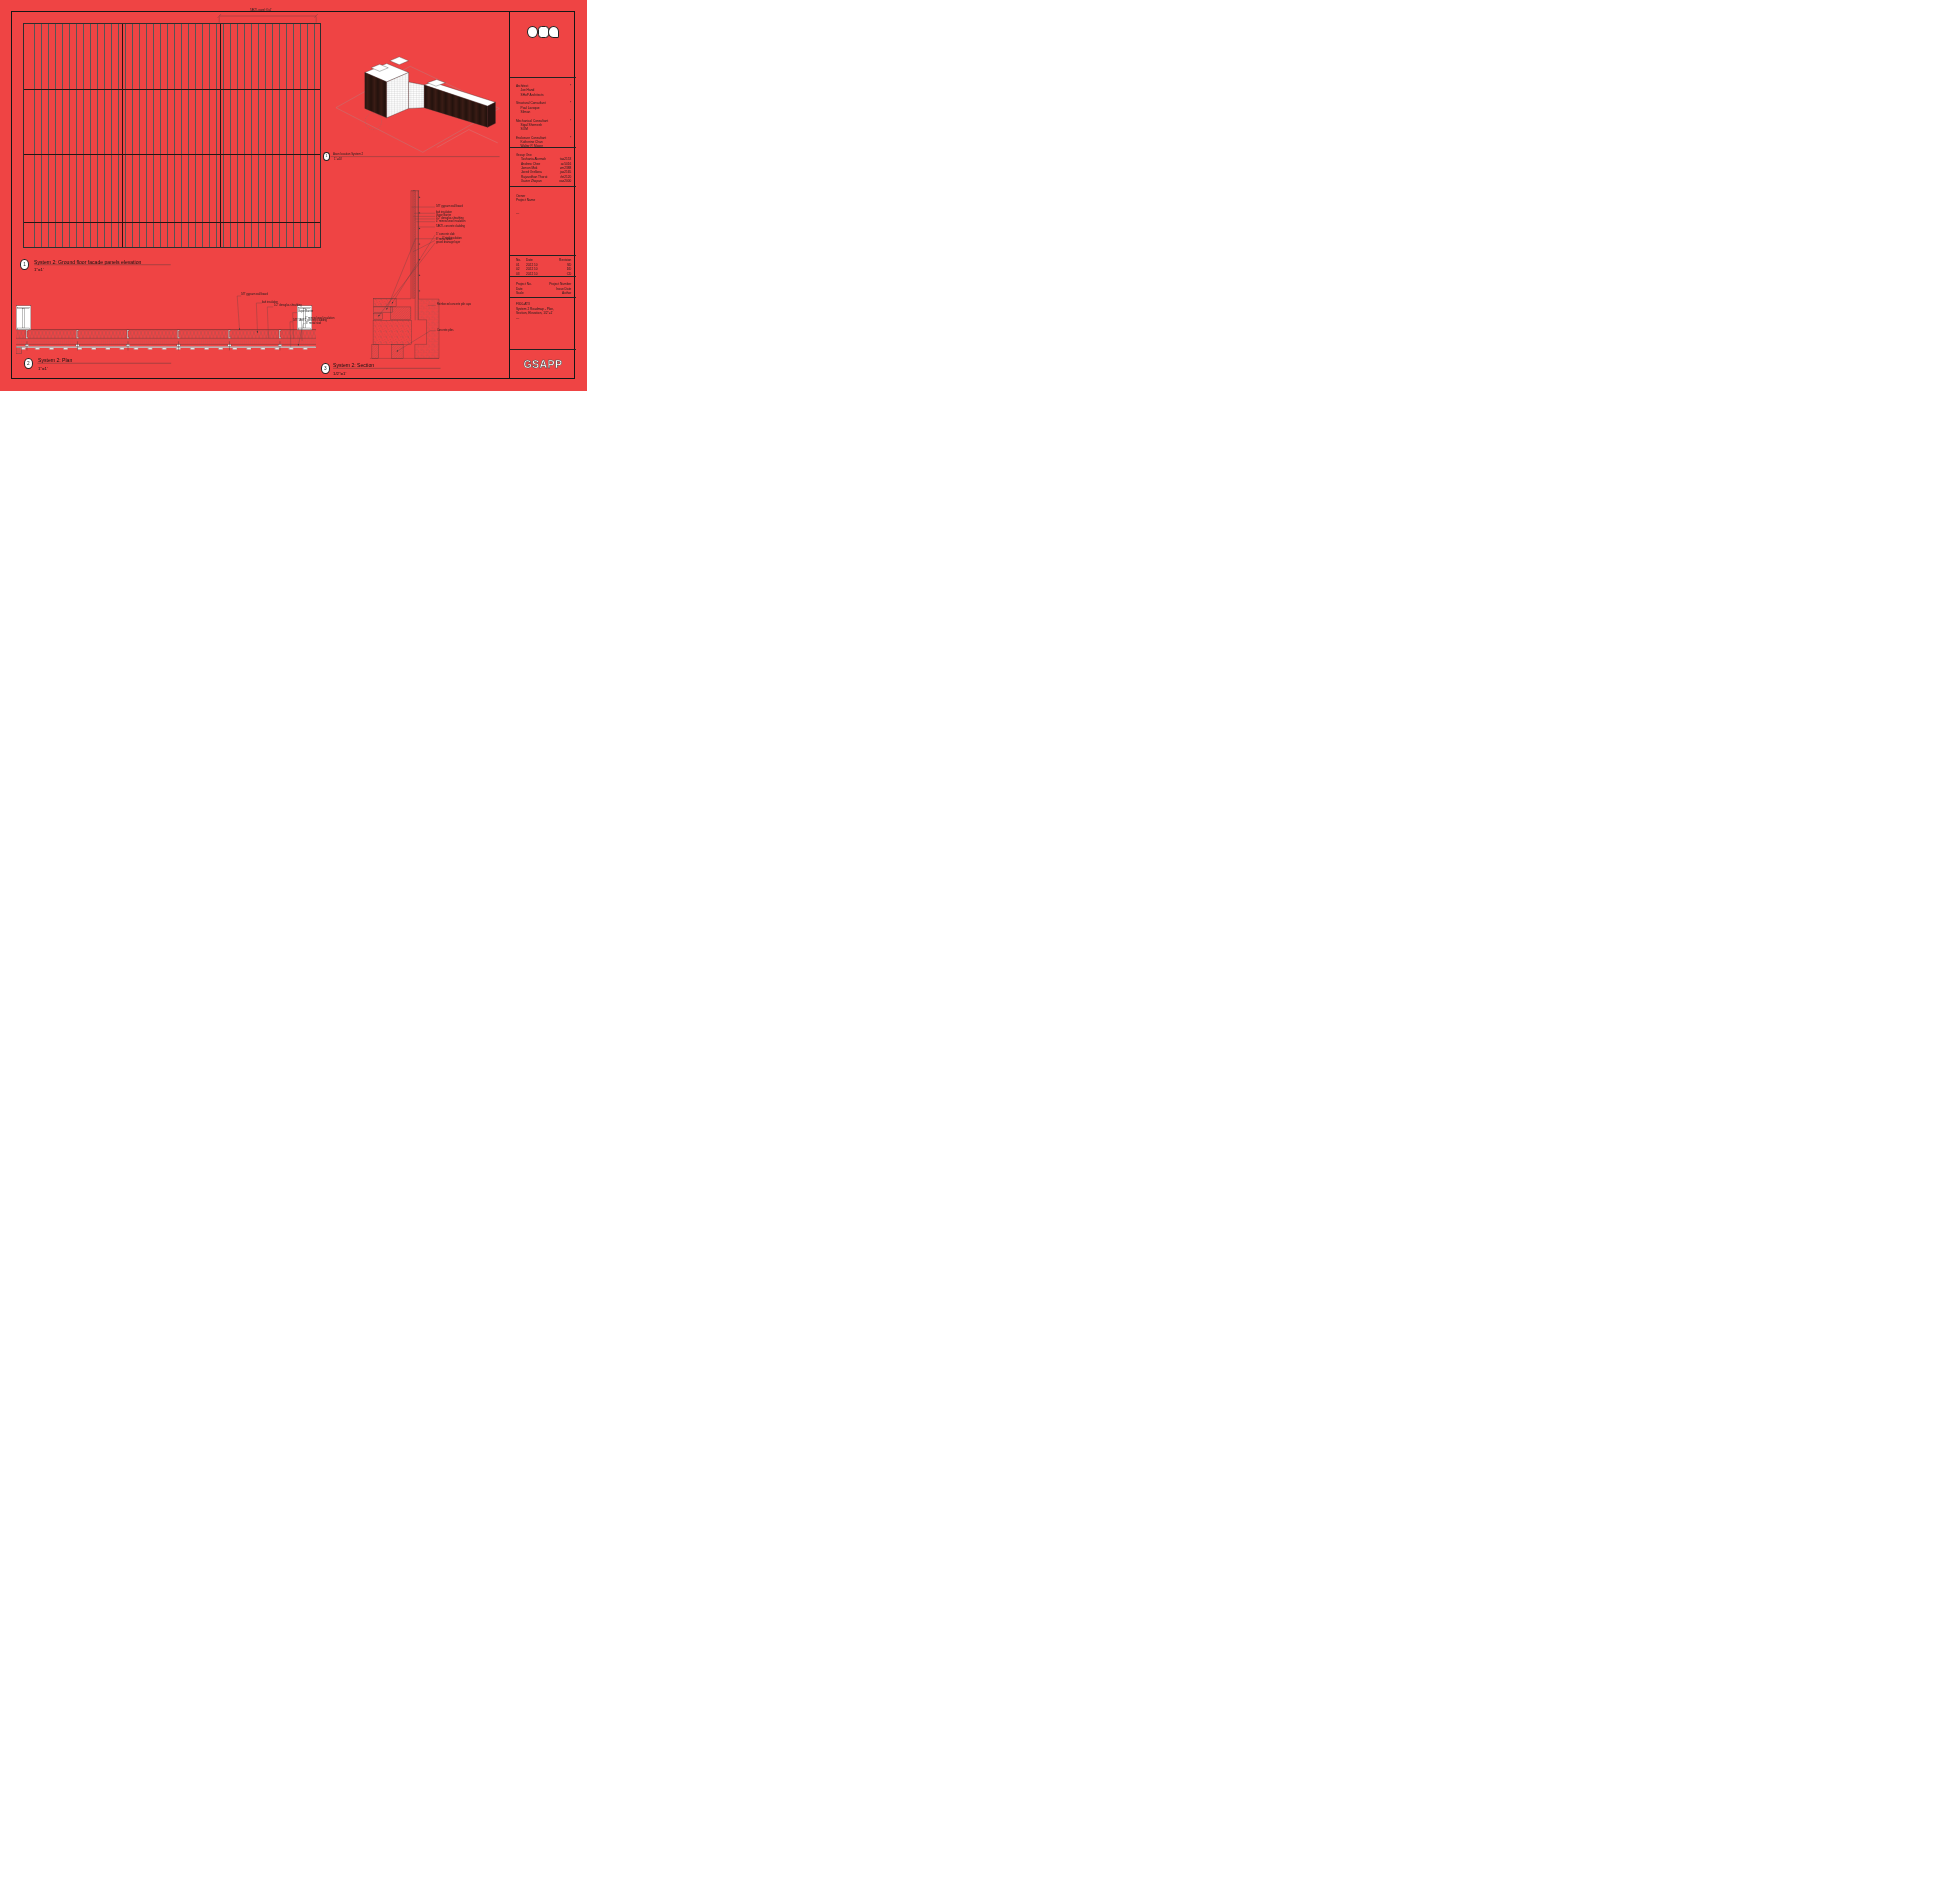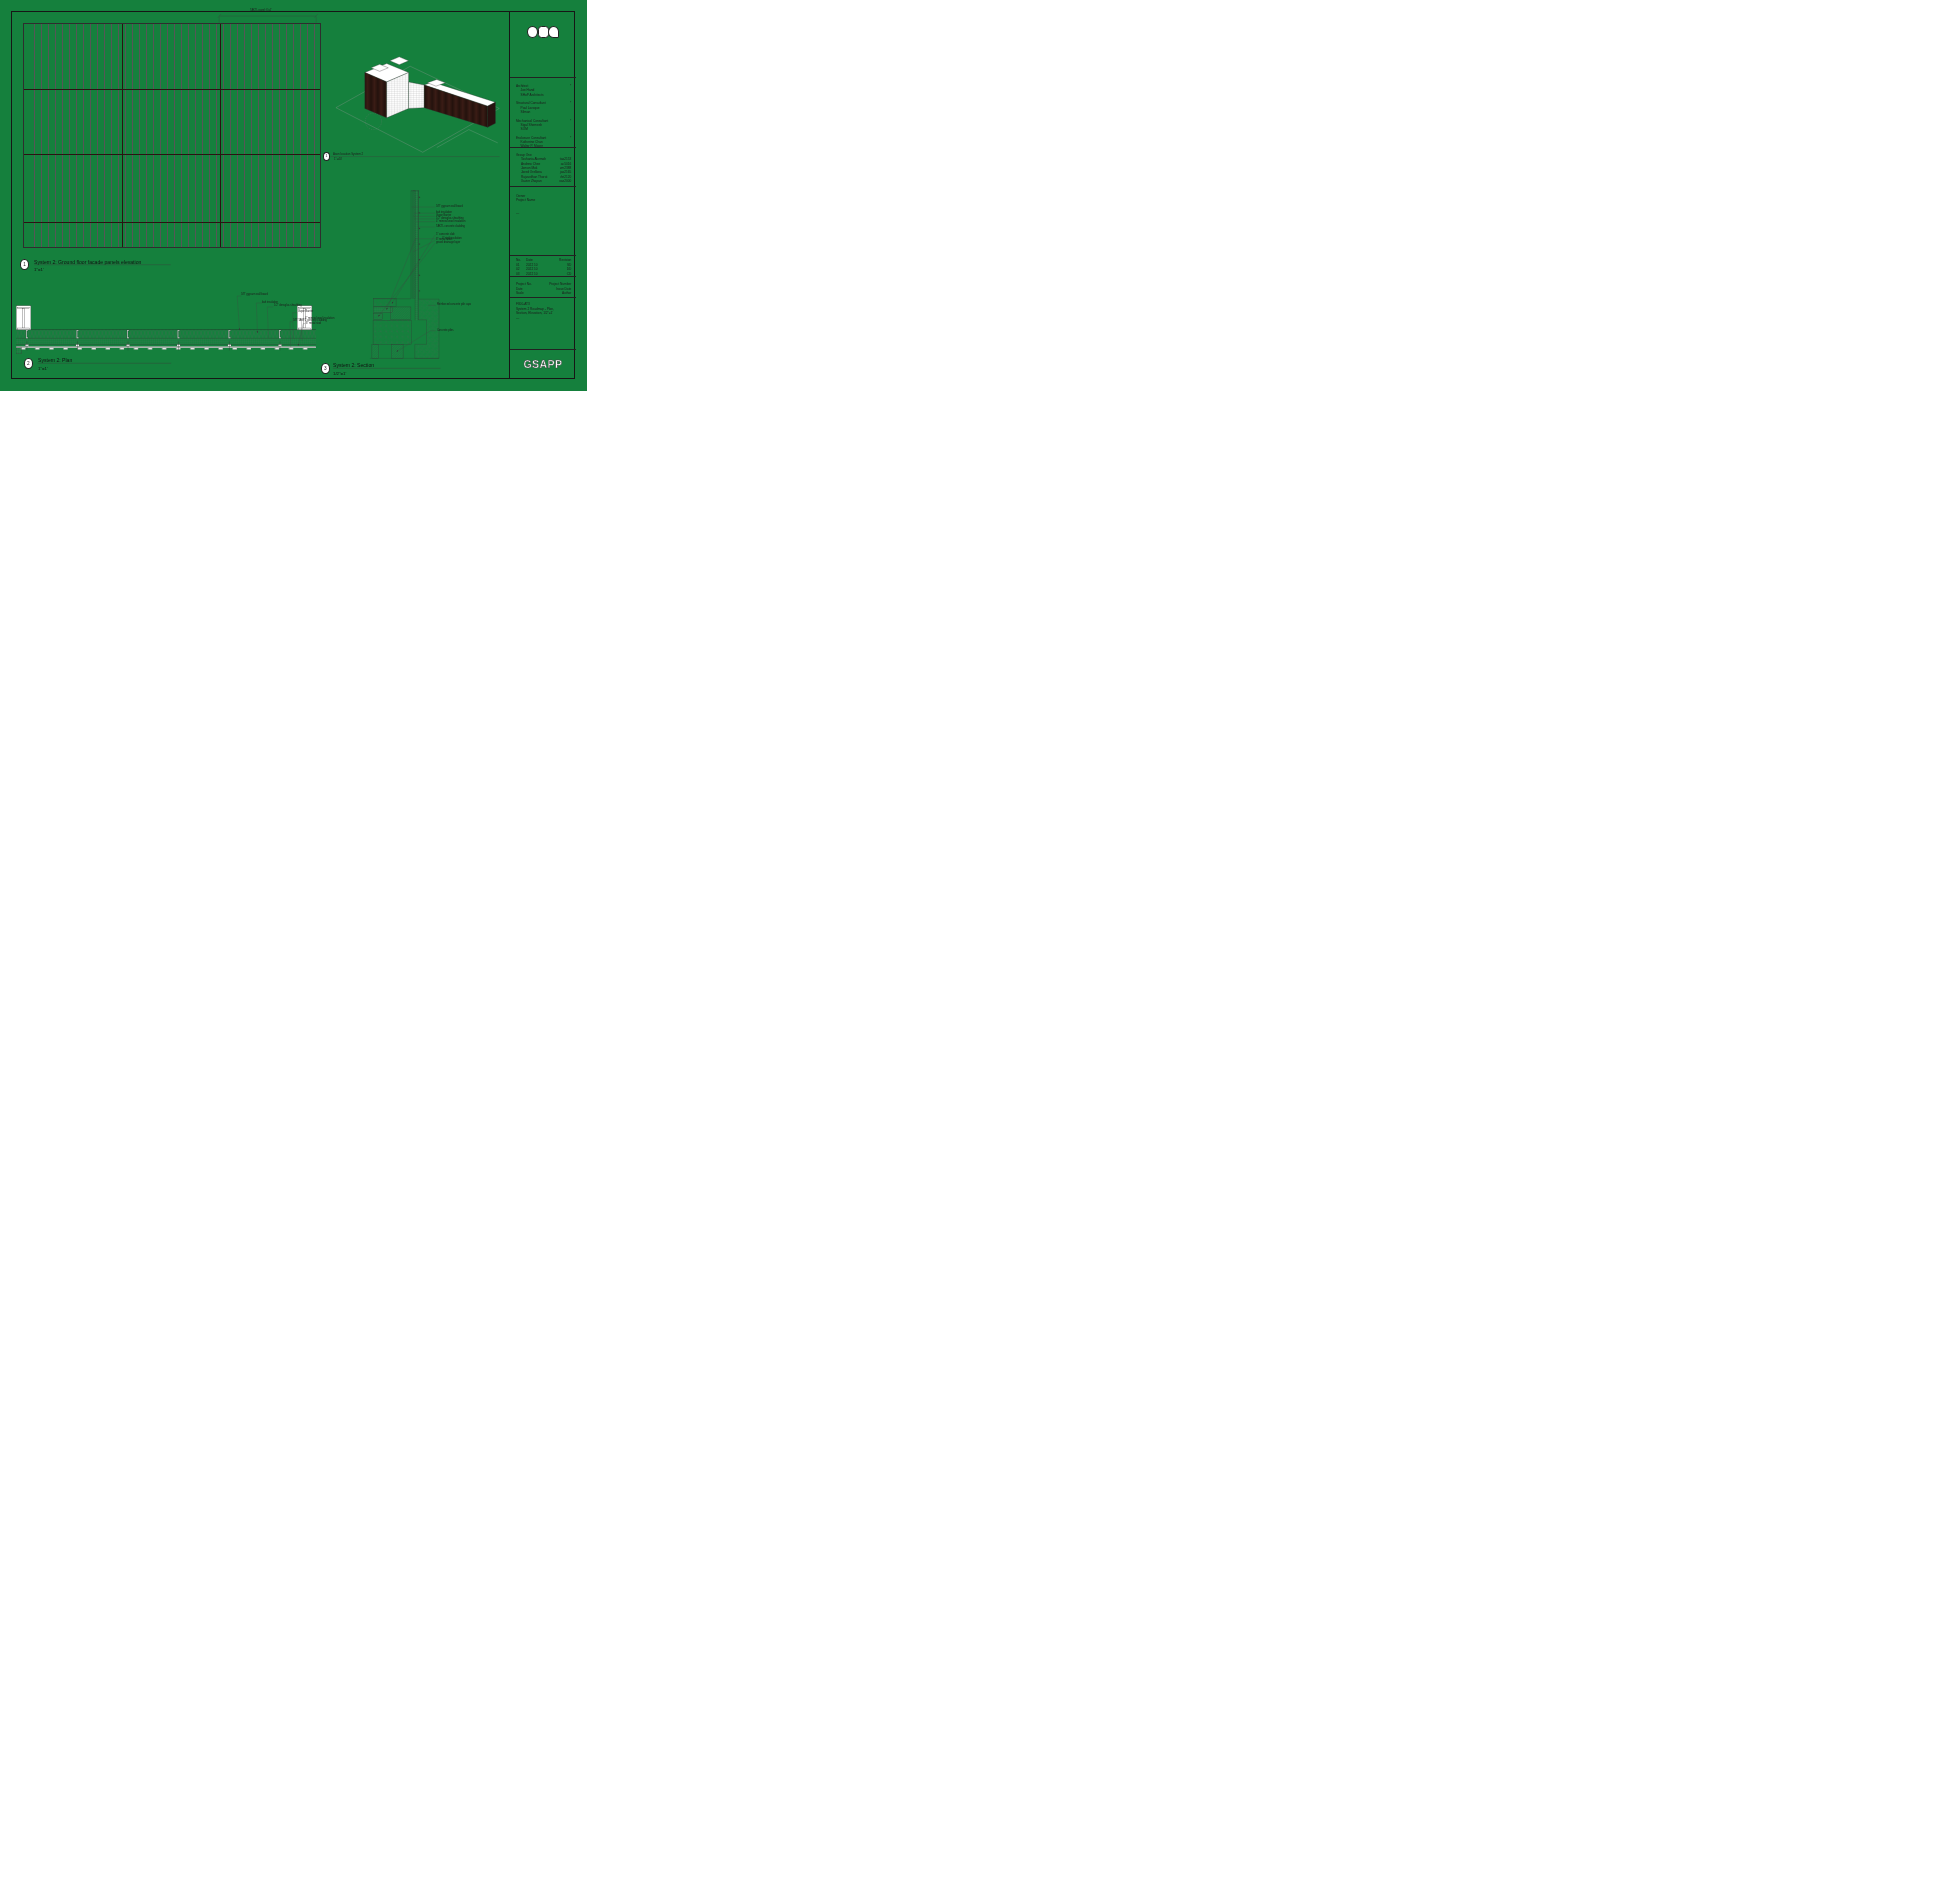--- a/index.html
+++ b/index.html
@@ -1,16 +1,16 @@
 <!DOCTYPE html>
 <html style="font-size:6.3px"><head>
 <meta charset="utf-8">
 <style>
   html,body{margin:0;padding:0;background:#ffffff;font-family:"Liberation Sans", sans-serif;}
-  .sheet{position:relative;width:587px;height:391px;background:#15803d;overflow:hidden;color:#1c1c1c;}
+  .sheet{position:relative;width:587px;height:391px;background:#ef4444;overflow:hidden;color:#1c1c1c;}
   .frame{position:absolute;left:10.6px;top:10.6px;width:564px;height:368px;border:1.2px solid #161616;box-sizing:border-box;}
   .abs{position:absolute;}
   .ann{position:absolute;font-size:2.6px;line-height:2.7px;color:#1d1d1d;white-space:nowrap;}
   .viewtitle{position:absolute;font-size:5.1px;color:#111;white-space:nowrap;}
   .viewscale{position:absolute;font-size:4.3px;color:#111;white-space:nowrap;}
   .numcircle{position:absolute;width:8.6px;height:10.6px;border:0.4px solid #222;border-radius:50%;
              display:flex;align-items:center;justify-content:center;font-size:4.7px;background:#fff;box-sizing:border-box;}
   
   .elev{position:absolute;left:23px;top:23px;width:298px;height:225px;box-sizing:border-box;
         border:0.5px solid #2e2e2e;

